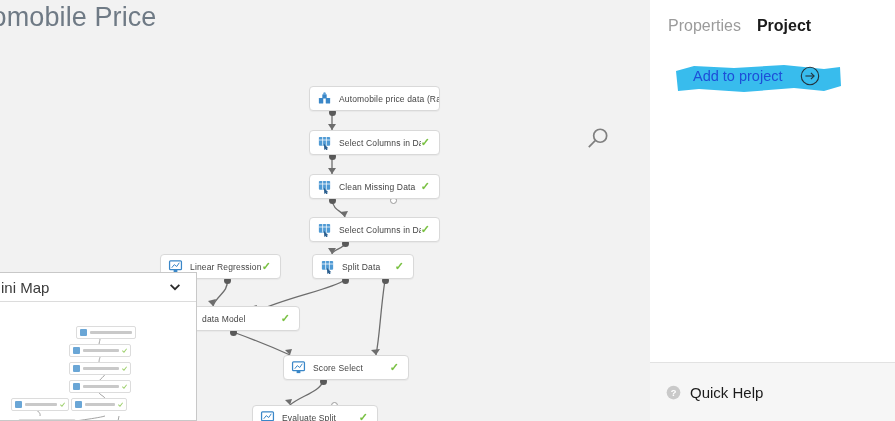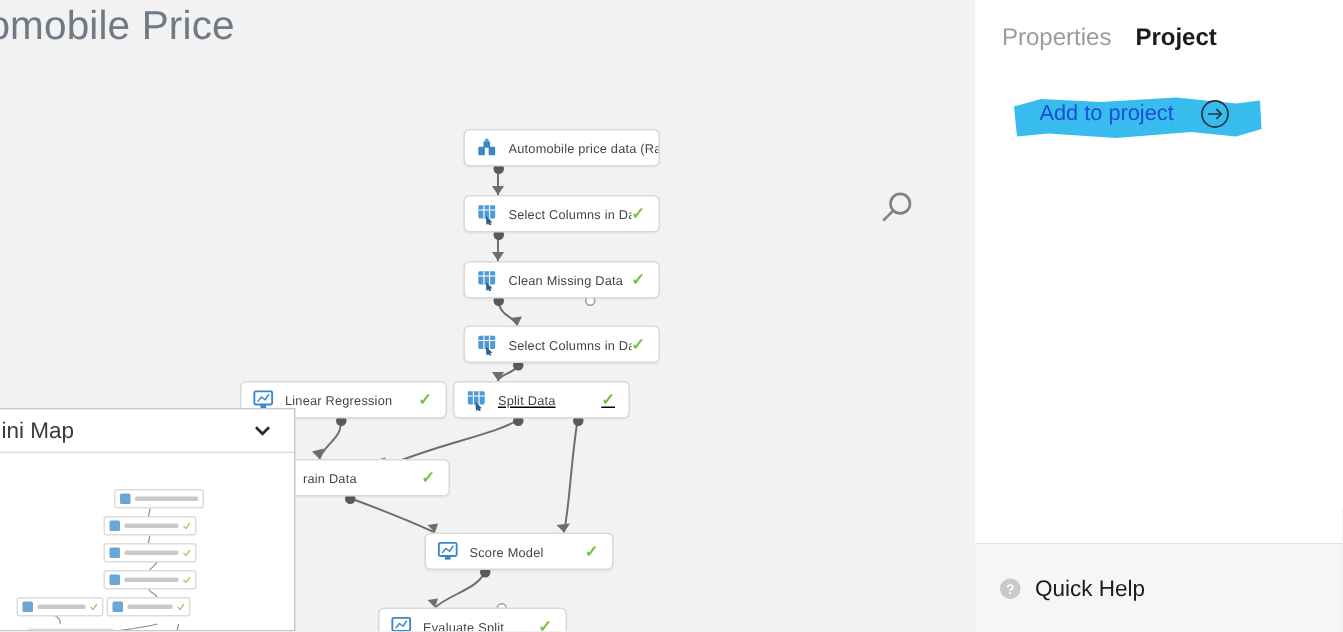--- a/index.html
+++ b/index.html
@@ -194,61 +194,61 @@
             <line x1="3" y1="8" x2="21" y2="8"></line>
             <line x1="9" y1="3" x2="9" y2="17"></line>
             <line x1="15" y1="3" x2="15" y2="17"></line>
           </g>
         <path d="M11,14 l7,7 l-2.5,0.5 l1.5,2 l-2,1 l-1.5,-2 l-1.8,1.6 z" fill="#2b5f8f"></path>
       </svg>
       <span class="nlabel">Select Columns in Dataset</span>
       <span class="nchk">✓</span>
     </div>
 
-    <div class="node" id="n-linreg" style="left: 160px; top: 210px; width: 138px;">
+    <div class="node" id="n-linreg" style="left: 160px; top: 210px; width: 121px;">
       <svg class="nicon" viewBox="0 0 24 24">
         <rect x="2.5" y="3" width="19" height="14" rx="1.5" fill="none" stroke="#3a87c8" stroke-width="2"></rect>
         <path d="M6,14 L10,9 L14,12 L18,6" fill="none" stroke="#3a87c8" stroke-width="1.6"></path>
         <rect x="9" y="17" width="6" height="4" fill="#3a87c8"></rect>
       </svg>
       <span class="nlabel">Linear Regression</span>
       <span class="nchk">✓</span>
     </div>
 
-    <div class="node" id="n-split" style="left: 302px; top: 210px; width: 118px; text-decoration: underline;">
+    <div class="node" id="n-split" style="left: 312px; top: 210px; width: 102px;">
       <svg class="nicon" viewBox="0 0 24 24">
         <rect x="3" y="3" width="18" height="14" rx="1.5" fill="#4f9ad4"></rect>
         <g stroke="#fff" stroke-width="1.2">
             <line x1="3" y1="8" x2="21" y2="8"></line>
             <line x1="9" y1="3" x2="9" y2="17"></line>
             <line x1="15" y1="3" x2="15" y2="17"></line>
           </g>
         <path d="M11,14 l7,7 l-2.5,0.5 l1.5,2 l-2,1 l-1.5,-2 l-1.8,1.6 z" fill="#2b5f8f"></path>
       </svg>
       <span class="nlabel">Split Data</span>
       <span class="nchk">✓</span>
     </div>
 
     <div class="node" id="n-train" style="left: 172px; top: 262px; width: 128px;">
       <svg class="nicon" viewBox="0 0 24 24">
         <rect x="2.5" y="3" width="19" height="14" rx="1.5" fill="none" stroke="#3a87c8" stroke-width="2"></rect>
         <path d="M6,14 L10,9 L14,12 L18,6" fill="none" stroke="#3a87c8" stroke-width="1.6"></path>
         <rect x="9" y="17" width="6" height="4" fill="#3a87c8"></rect>
       </svg>
-      <span class="nlabel">rain Data</span>
+      <span class="nlabel">data Model</span>
       <span class="nchk">✓</span>
     </div>
 
     <div class="node" id="n-score" style="left: 283px; top: 311px; width: 126px;">
       <svg class="nicon" viewBox="0 0 24 24">
         <rect x="2.5" y="3" width="19" height="14" rx="1.5" fill="none" stroke="#3a87c8" stroke-width="2"></rect>
         <path d="M6,14 L10,9 L14,12 L18,6" fill="none" stroke="#3a87c8" stroke-width="1.6"></path>
         <rect x="9" y="17" width="6" height="4" fill="#3a87c8"></rect>
       </svg>
-      <span class="nlabel">Score Model</span>
+      <span class="nlabel">Score Select</span>
       <span class="nchk">✓</span>
     </div>
 
     <div class="node" id="n-evaluate" style="left: 252px; top: 361px; width: 126px;">
       <svg class="nicon" viewBox="0 0 24 24">
         <rect x="2.5" y="3" width="19" height="14" rx="1.5" fill="none" stroke="#3a87c8" stroke-width="2"></rect>
         <path d="M6,14 L10,9 L14,12 L18,6" fill="none" stroke="#3a87c8" stroke-width="1.6"></path>
         <rect x="9" y="17" width="6" height="4" fill="#3a87c8"></rect>
       </svg>
       <span class="nlabel">Evaluate Split</span>

